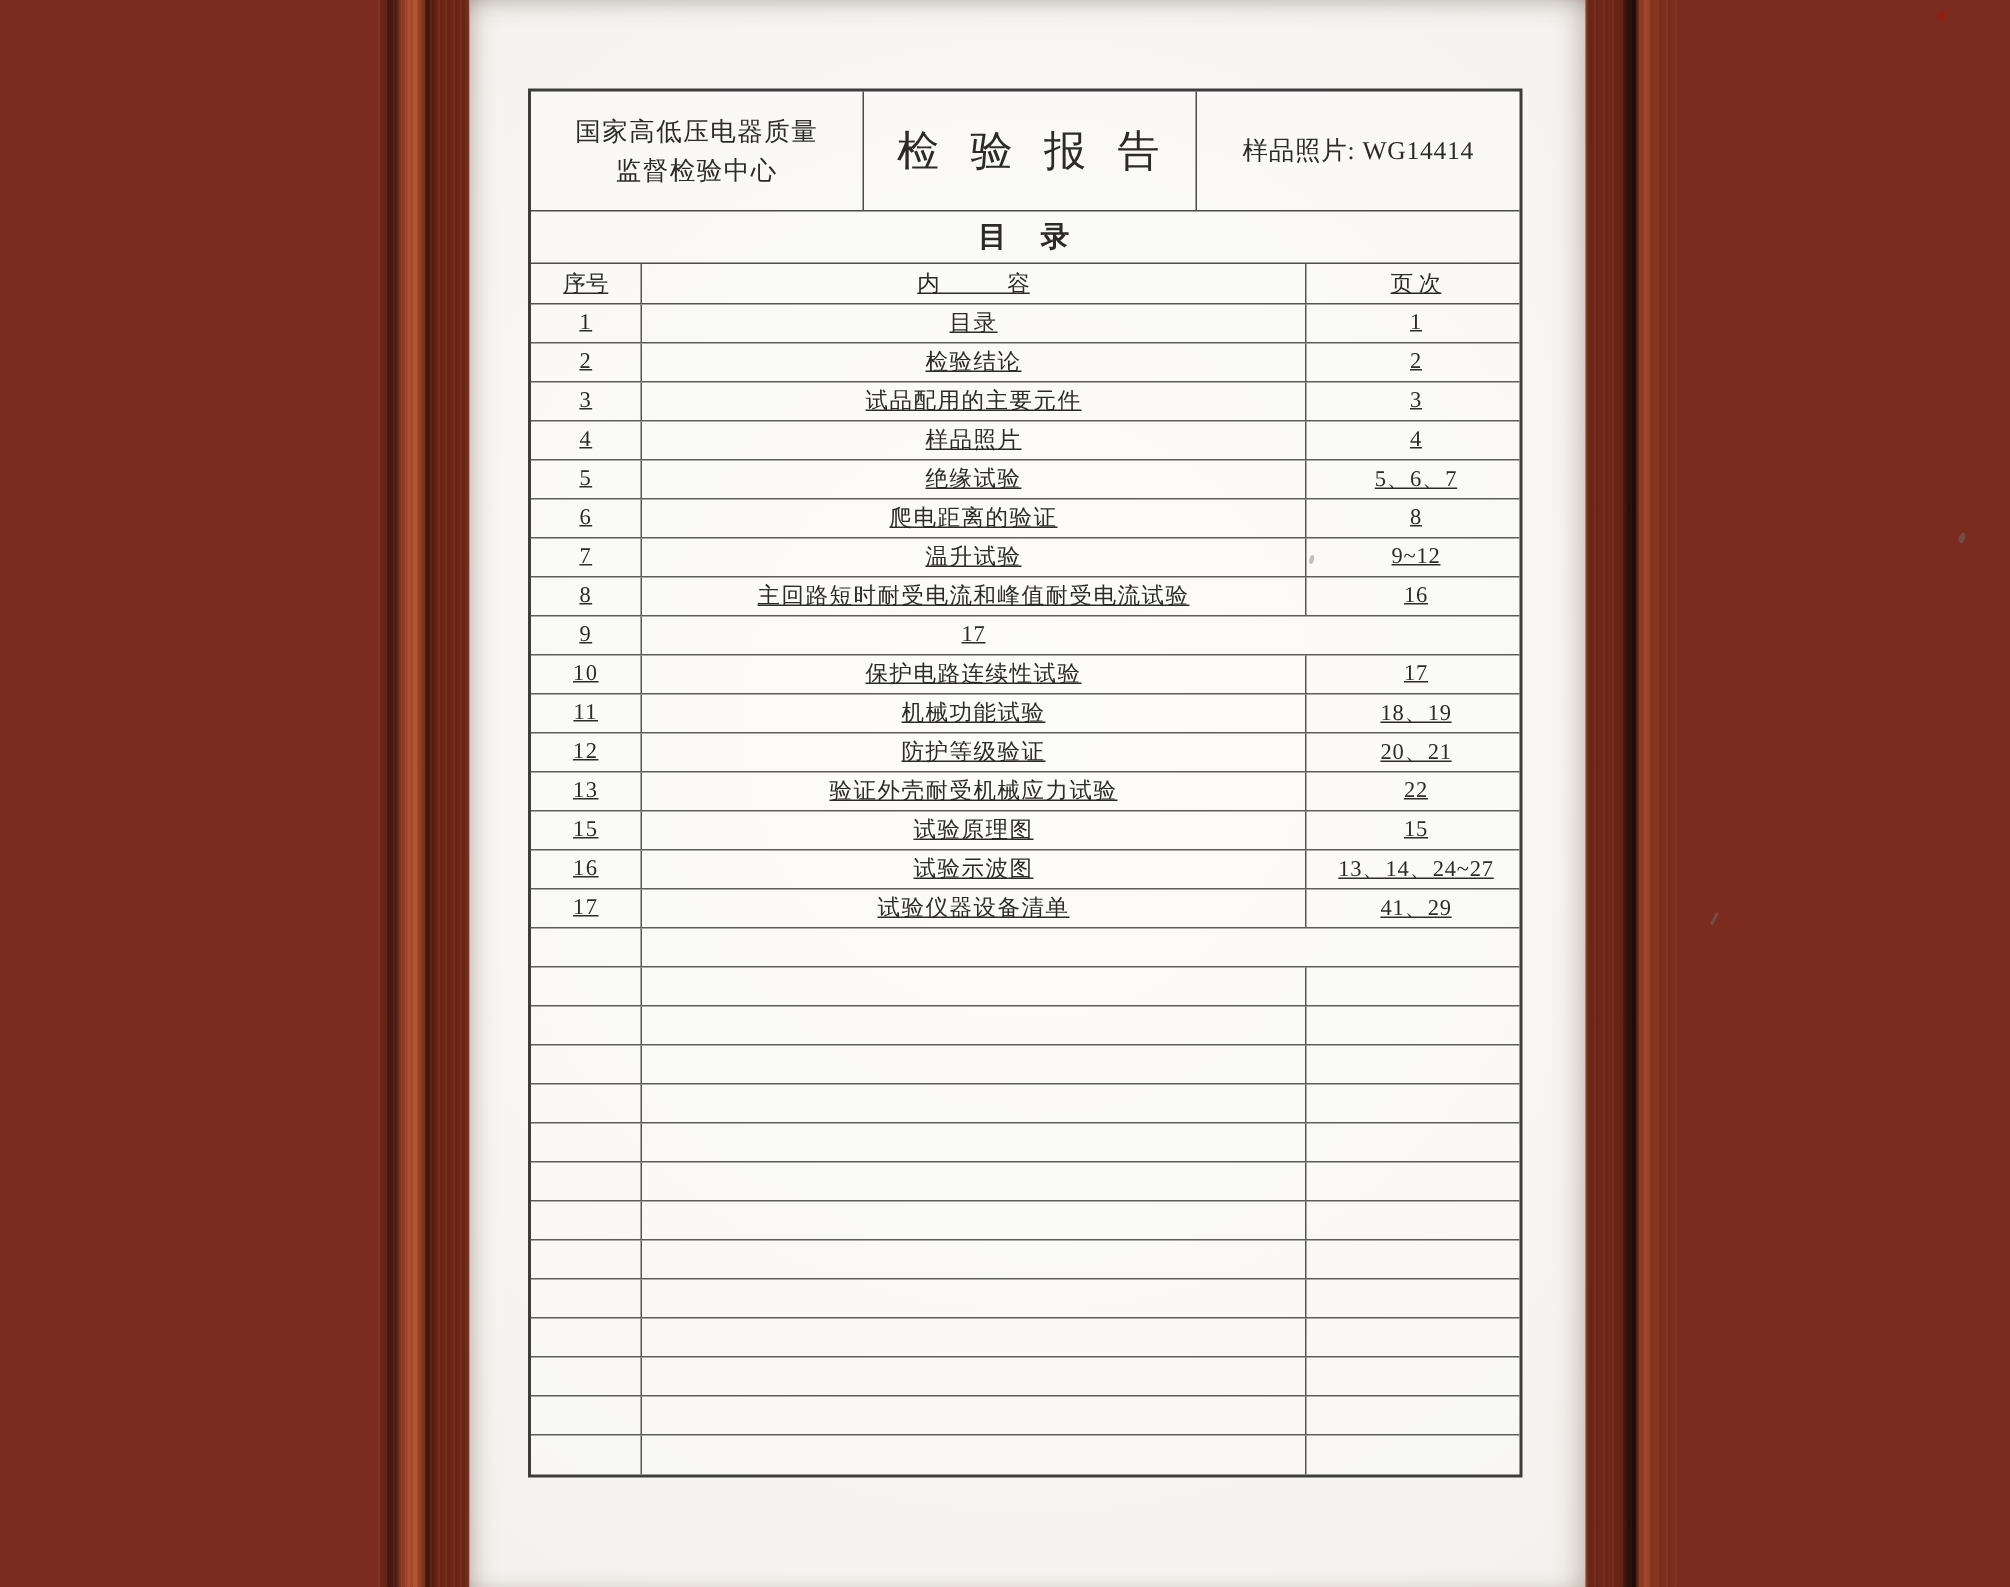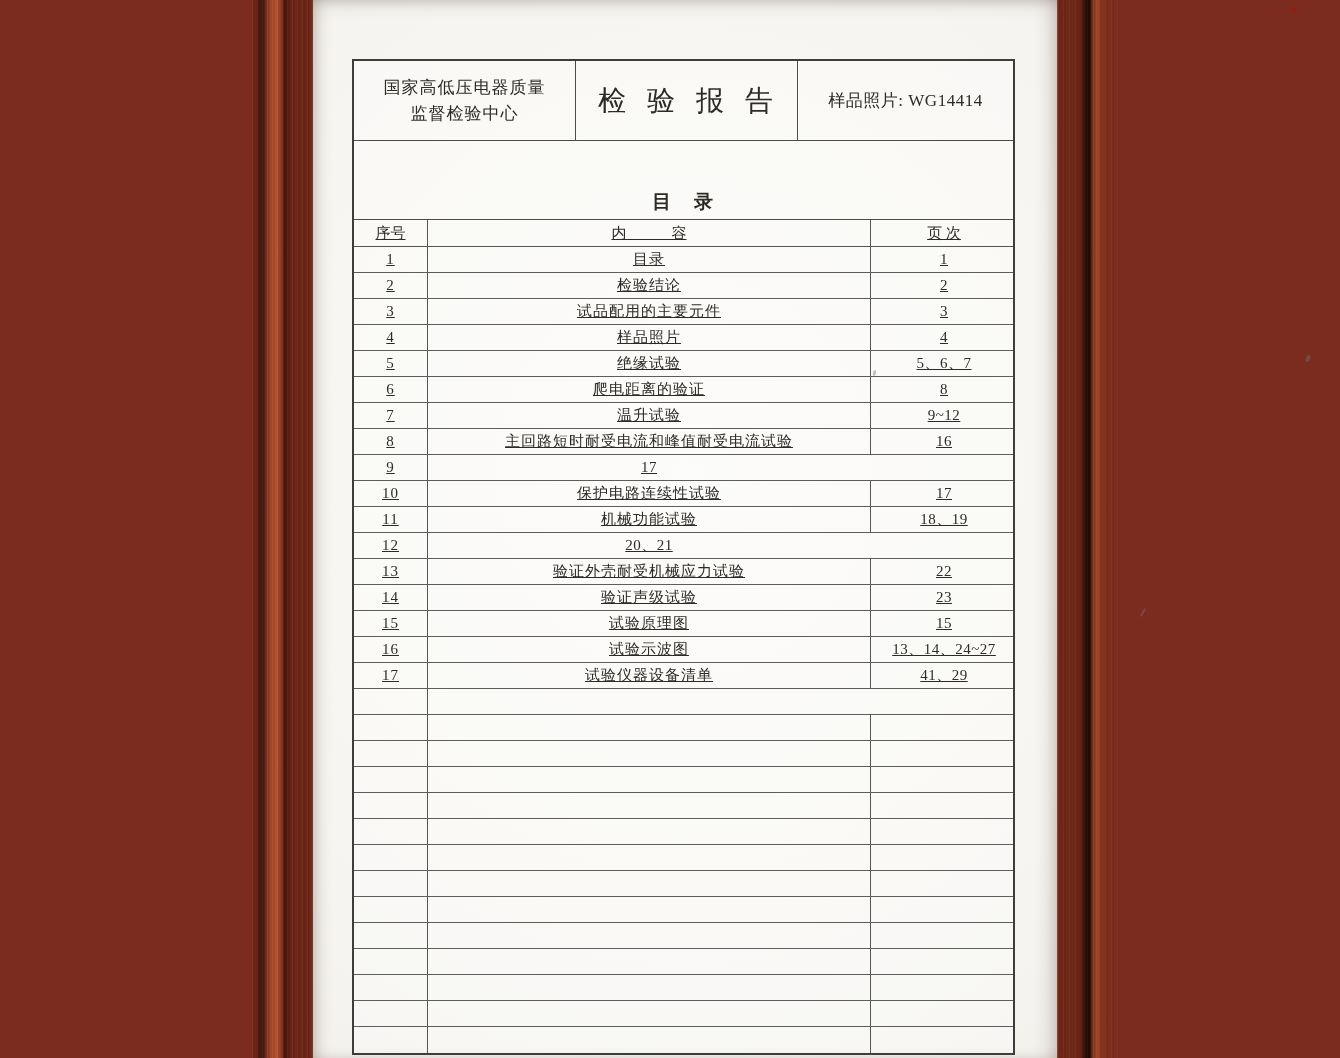--- a/index.html
+++ b/index.html
@@ -63,21 +63,21 @@
   .hdr-row { display: grid; grid-template-columns: 221px 222px 216px; height: 80px; border-bottom: 1px solid #4c4c4c; }
   .hdr-cell { display: flex; flex-direction: column; align-items: center; justify-content: center; }
   .hdr-cell + .hdr-cell { border-left: 1px solid #4c4c4c; }
   .org-line { font-size: 17px; line-height: 26px; letter-spacing: 1px; }
   .report-title { font-size: 28px; font-weight: normal; letter-spacing: 2px; word-spacing: 10px; }
   .ref-no { font-size: 17px; letter-spacing: 0.5px; }
 
   .toc-title-row {
     height: 35px; display: flex; align-items: center; justify-content: center;
     border-bottom: 1px solid #4c4c4c;
-    font-size: 19px; font-weight: bold; word-spacing: 14px; letter-spacing: 2px; margin-top: 44px;
+    font-size: 19px; font-weight: bold; word-spacing: 14px; letter-spacing: 2px;
   }
 
   .col-hdr-row, .t-row { display: grid; grid-template-columns: 73px 443px 147px; text-decoration: underline; }
   .col-hdr-row { height: 27px; border-bottom: 1px solid #555; font-size: 15px; }
   .col-hdr-row > div, .t-row > div {
     display: flex; align-items: center; justify-content: center;
     overflow: hidden; white-space: nowrap;
   }
   .col-hdr-row > div + div, .t-row > div + div { border-left: 1px solid #555; }
 
@@ -174,31 +174,27 @@
             <div class="c-content">保护电路连续性试验</div>
             <div class="c-page">17</div>
           </div>
           <div class="t-row">
             <div class="c-no">11</div>
             <div class="c-content">机械功能试验</div>
             <div class="c-page">18、19</div>
           </div>
           <div class="t-row">
             <div class="c-no">12</div>
+            <div class="c-content">防护等级验证</div>
             <div class="c-page">20、21</div>
           </div>
           <div class="t-row">
             <div class="c-no">13</div>
             <div class="c-content">验证外壳耐受机械应力试验</div>
             <div class="c-page">22</div>
-          </div>
-          <div class="t-row">
-            <div class="c-no">14</div>
-            <div class="c-content">验证声级试验</div>
-            <div class="c-page">23</div>
           </div>
           <div class="t-row">
             <div class="c-no">15</div>
             <div class="c-content">试验原理图</div>
             <div class="c-page">15</div>
           </div>
           <div class="t-row">
             <div class="c-no">16</div>
             <div class="c-content">试验示波图</div>
             <div class="c-page">13、14、24~27</div>

